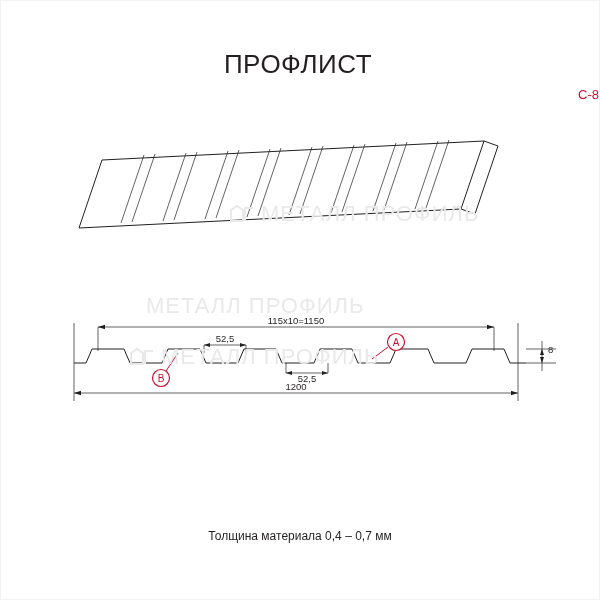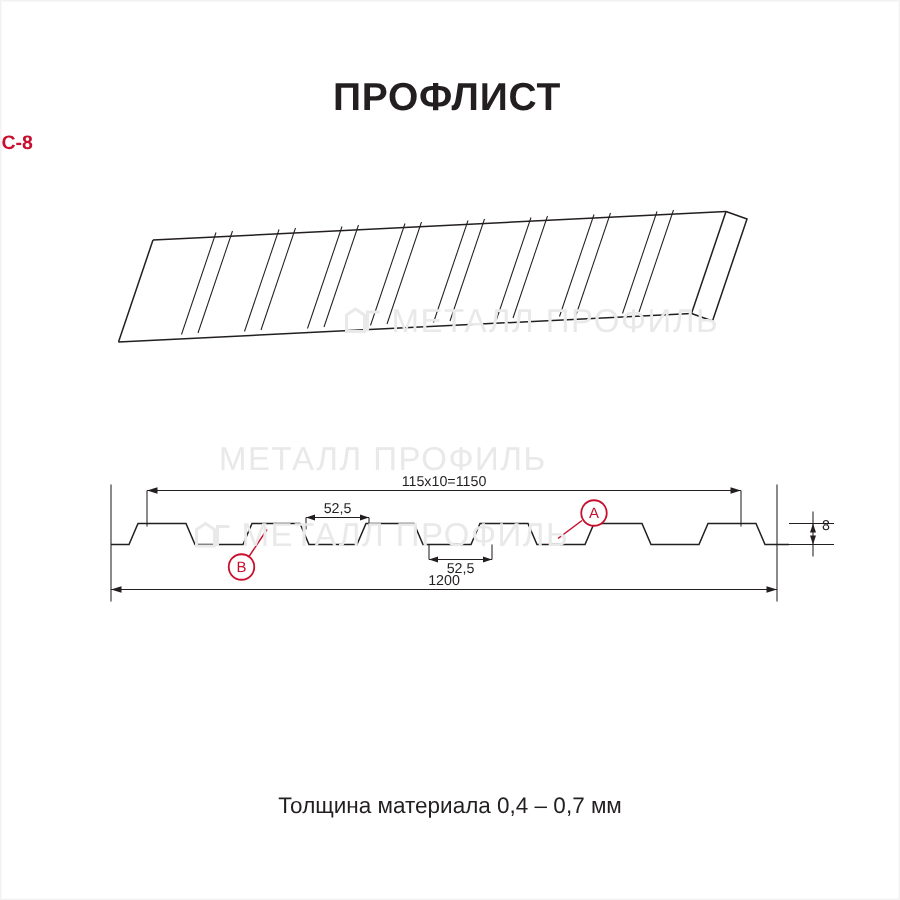--- a/index.html
+++ b/index.html
@@ -23,39 +23,39 @@
   }
   .title {
     position: absolute;
     left: 0;
     right: 4px;
     top: 48px;
     text-align: center;
     font-size: 26px;
     letter-spacing: 0.5px;
     color: #231f20;
-    font-weight: 700;
+    font-weight: 400;
   }
   .subtitle {
     position: absolute;
     left: 0;
     right: 0;
     top: 86px;
-    text-align: left;
+    text-align: right;
     font-size: 13px;
     color: #c8102e;
-    font-weight: 700;
+    font-weight: 400;
   }
   .footer-note {
     position: absolute;
     left: 0;
     right: 0;
     top: 528px;
     text-align: center;
-    font-size: 15px;
+    font-size: 12px;
     color: #231f20;
   }
   .iso-wrap {
     position: absolute;
     left: 60px;
     top: 120px;
     width: 480px;
     height: 130px;
   }
   .draw-wrap {

